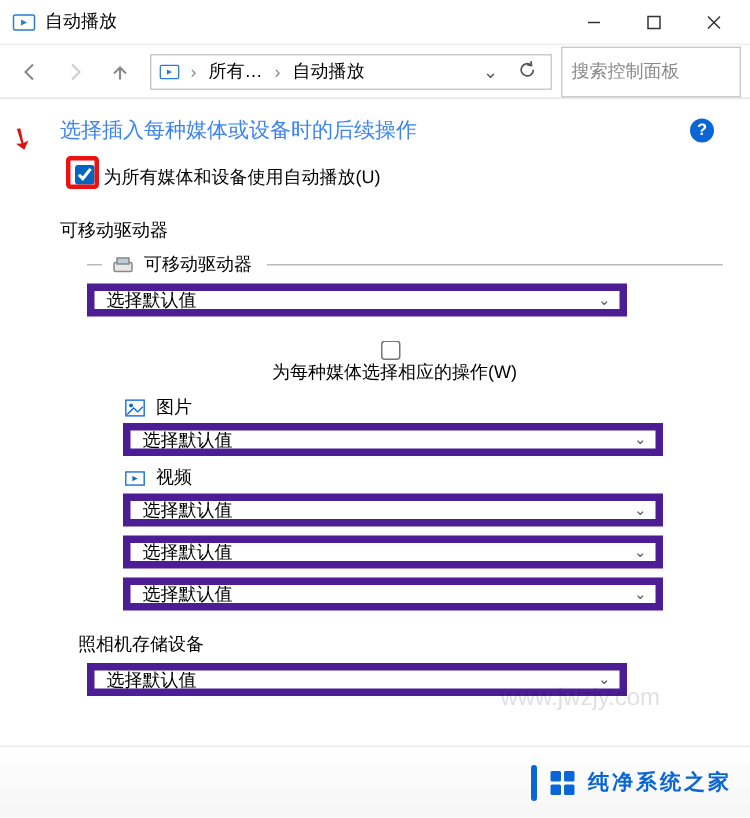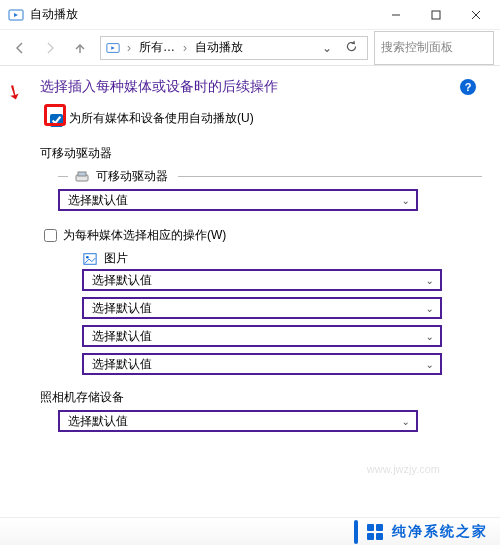--- a/index.html
+++ b/index.html
@@ -53,33 +53,33 @@
   }
   
   .content {
     padding: 12px 18px 0 40px;
     height: calc(100% - 66px - 34px);
     overflow: hidden;
     position: relative;
   }
   .heading-row { display:flex; align-items:center; }
   .heading {
-    color:#4c1d95; font-size:14px; flex:1;
+    color:#3b82f6; font-size:14px; flex:1;
   }
   .help-dot {
     width:16px;height:16px;border-radius:50%;background:#0a66d6;color:#fff;
     display:flex;align-items:center;justify-content:center;font-size:11px;font-weight:bold;
     margin-right: 6px;
   }
   .arrow-annot {
     position:absolute; left:6px; top:14px; color:#d11; font-size:20px;
     transform: rotate(30deg);
   }
   .main-check-row {
-    margin: 14px 0 4px 10px; display:flex; align-items:flex-end;
+    margin: 14px 0 4px 10px; display:flex; align-items:flex-start;
     position: relative;
   }
   .red-box {
     position:absolute; left:-6px; top:-6px; width:22px; height:22px;
     border:3px solid #e11; border-radius:3px; pointer-events:none;
   }
   input[type=checkbox]{ width:13px;height:13px; margin:0 6px 0 0; accent-color:#0067c0;}
   .label { }
   .section-title { margin: 18px 0 6px 0; }
   .group-indent { margin-left: 18px; }
@@ -90,43 +90,43 @@
   .group-head::before{
     content:""; width:10px; border-top:1px solid #bbb; display:inline-block;
   }
   .group-head .rest-line{
     flex:1; border-top:1px solid #bbb; height:0; margin-left:4px;
   }
   .dev-icon { width:16px;height:16px; display:inline-flex;align-items:center;justify-content:center;}
   
   .select {
     display:flex; align-items:center; justify-content:space-between;
-    border:2px solid #4c1d95; height:22px; padding:0 6px 0 8px;
+    border:5px solid #4c1d95; height:22px; padding:0 6px 0 8px;
     background:#fff; width: 360px; max-width: 92%;
     margin-bottom: 6px;
   }
   .select .caret { font-size:10px; color:#555;}
   .subitem { margin: 6px 0 2px 0; display:flex; align-items:center; gap:6px;}
   .media-icon { width:16px;height:16px;display:inline-flex;align-items:center;justify-content:center;color:#0a66d6;}
-  .section2-check { margin: 16px 0 4px 4px; display:flex; align-items:center;}
-  .camera-section-title { margin: 14px 0 4px 0;}
+  .section2-check { margin: 16px 0 4px 4px; display:flex; align-items:center;flex-direction:column;}
+  .camera-section-title { margin: 14px 0 4px 12px;}
   
   .watermark {
-    position:absolute; bottom:0; left:0; right:0; height:28px;
+    position:absolute; bottom:0; left:0; right:0; height:48px;
     display:flex; align-items:center; justify-content:flex-end;
     padding-right:12px; gap:8px;
     background: linear-gradient(#fff, #f6f6f6);
     border-top:1px solid #eee;
   }
   .wm-accent { width:4px; height:24px; background:#0a66d6; border-radius:2px;}
   .wm-logo { width:18px;height:18px; }
   .wm-logo rect{ rx:1;}
   .wm-text { font-size:14px; color:#0a66d6; font-weight:600; letter-spacing:2px;}
   .watermark-ghost {
-    position:absolute; right:60px; bottom:36px; opacity:.12; font-size:11px;
+    position:absolute; right:60px; bottom:36px; opacity:.12; font-size:16px;
   }
 </style>
 </head>
 <body>
 
 <div class="titlebar">
   <span class="app-icon">
     <svg viewBox="0 0 16 16" width="16" height="16">
       <rect x="1" y="3" width="14" height="10" rx="1" fill="#fff" stroke="#2b7cd3"></rect>
       <polygon points="6,6 6,10 10,8" fill="#2b7cd3"></polygon>
@@ -238,20 +238,29 @@
             <polyline points="2,13 7,8 10,11 14,7" fill="none" stroke="#0a66d6"></polyline>
           </svg>
       </span>
       <span>图片</span>
     </div>
     <div class="select">
       <span>选择默认值</span>
       <span class="caret">⌄</span>
     </div>
 
+    <div class="subitem">
+      <span class="media-icon">
+        <svg width="14" height="14" viewBox="0 0 16 16">
+            <rect x="1" y="3" width="14" height="10" fill="none" stroke="#0a66d6"></rect>
+            <polygon points="6,6 6,10 10,8" fill="#0a66d6"></polygon>
+          </svg>
+      </span>
+      <span>视频</span>
+    </div>
     <div class="select">
       <span>选择默认值</span>
       <span class="caret">⌄</span>
     </div>
 
     <div class="select">
       <span>选择默认值</span>
       <span class="caret">⌄</span>
     </div>
 

